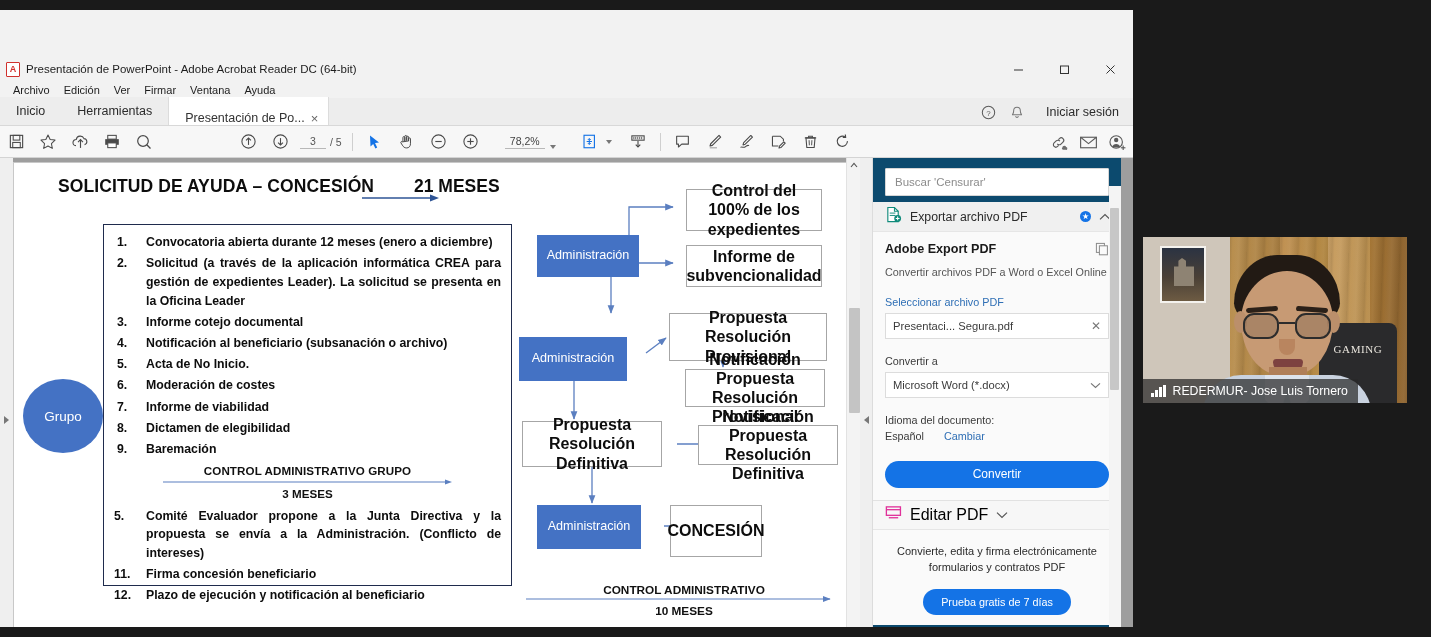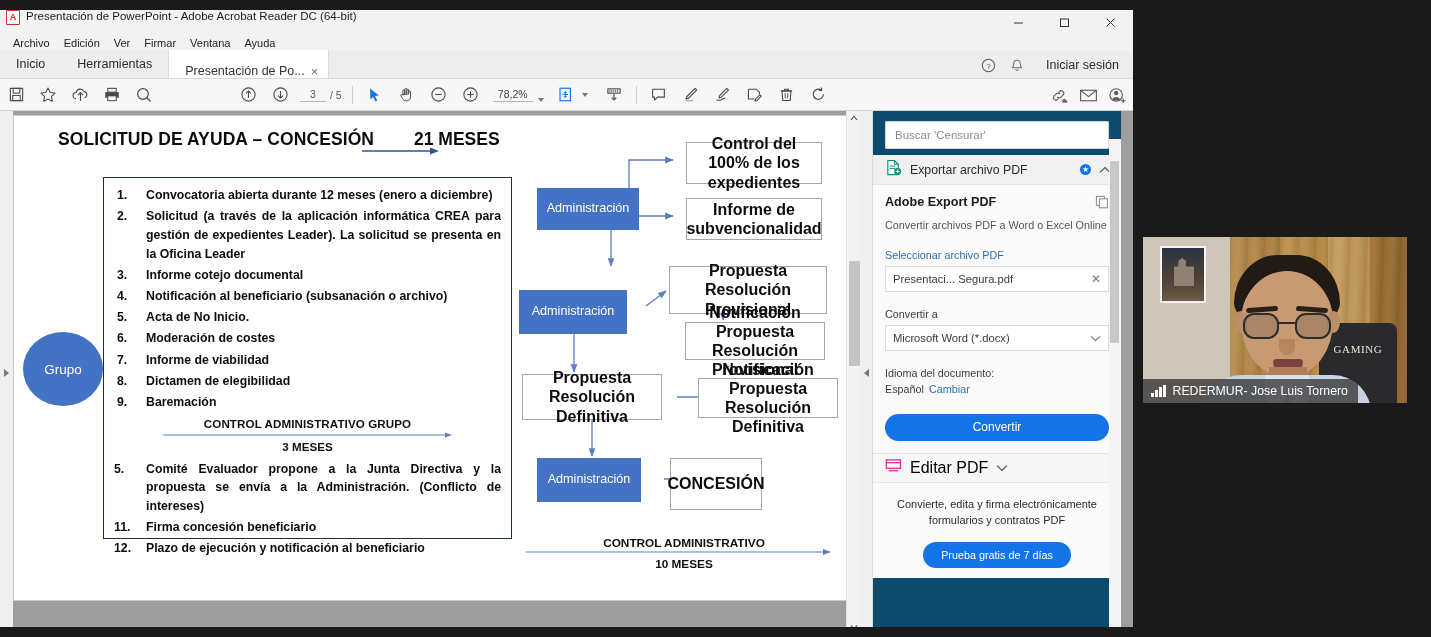--- a/index.html
+++ b/index.html
@@ -16,21 +16,21 @@
   #app-window {
     position: absolute; left: 0; top: 10px;
     width: 1133px; height: 617px;
     background: #f2f2f2;
     overflow: hidden;
   }
 
   
   .titlebar {
     position: relative; height: 24px; background: #f2f2f2;
-    display: flex; align-items: flex-start;
+    display: flex; align-items: center; margin-top: 47px;
   }
   .app-icon {
     width: 14px; height: 15px; margin-left: 6px; margin-right: 6px;
     background: #ffffff; border: 1px solid #d0312d; border-radius: 1px;
     position: relative; flex: 0 0 auto;
   }
   .app-icon::after {
     content: "A"; position: absolute; left: 0; right: 0; top: -1px;
     font-size: 9px; font-weight: bold; color: #d0312d; text-align: center;
     line-height: 14px;
@@ -87,21 +87,21 @@
     color: #4a4a4a;
   }
   .tb-btn.active { color: #1473e6; }
   .tb-sep { width: 1px; height: 18px; background: #cfcfcf; margin: 0 6px; }
   .page-box { display: flex; align-items: center; margin: 0 4px; gap: 4px; }
   .page-num {
     width: 26px; font-size: 10.5px; color: #555; text-align: center;
     border-bottom: 1px solid #b8b8b8; padding-bottom: 1px;
   }
   .page-total { font-size: 10.5px; color: #555; }
-  .zoom-box { display: flex; align-items: flex-end; gap: 5px; margin: 0 6px; }
+  .zoom-box { display: flex; align-items: flex-end; gap: 5px; margin: 0 18px; }
   .zoom-val {
     font-size: 10.5px; color: #444; border-bottom: 1px solid #b8b8b8;
     min-width: 40px; text-align: center; padding-bottom: 1px;
   }
   .caret-dn {
     width: 0; height: 0; border-left: 3.5px solid transparent;
     border-right: 3.5px solid transparent; border-top: 4px solid #777;
   }
   .toolbar-right {
     position: absolute; right: 6px; top: 0; height: 32px;
@@ -261,21 +261,21 @@
   .field-label { font-size: 10.8px; color: #2f6fb5; margin-top: 16px; }
   .field-label.dark { color: #3b3b3b; }
   .combo {
     margin-top: 5px; height: 26px; border: 1px solid #dcdcdc; background: #fff;
     display: flex; align-items: center; padding: 0 7px;
     font-size: 11.2px; color: #3b3b3b; gap: 6px;
   }
   .combo .cval { flex: 1; white-space: nowrap; overflow: hidden; text-overflow: ellipsis; }
   .combo .x { color: #777; font-size: 12px; }
   .lang-row { margin-top: 4px; font-size: 10.8px; color: #3b3b3b; }
-  .lang-row a { color: #2f6fb5; text-decoration: none; margin-left: 5px; }
+  .lang-row a { color: #2f6fb5; text-decoration: none; margin-left: 20px; }
   .btn-primary {
     margin-top: 19px; width: 100%; height: 27px; border-radius: 14px;
     background: #1473e6; color: #fff; font-size: 12px;
     display: flex; align-items: center; justify-content: center; border: none;
     font-family: "Liberation Sans", sans-serif;
   }
   .copy-icon { color: #8a8a8a; }
 
   .tool-header2 {
     height: 30px; display: flex; align-items: center; gap: 8px;

